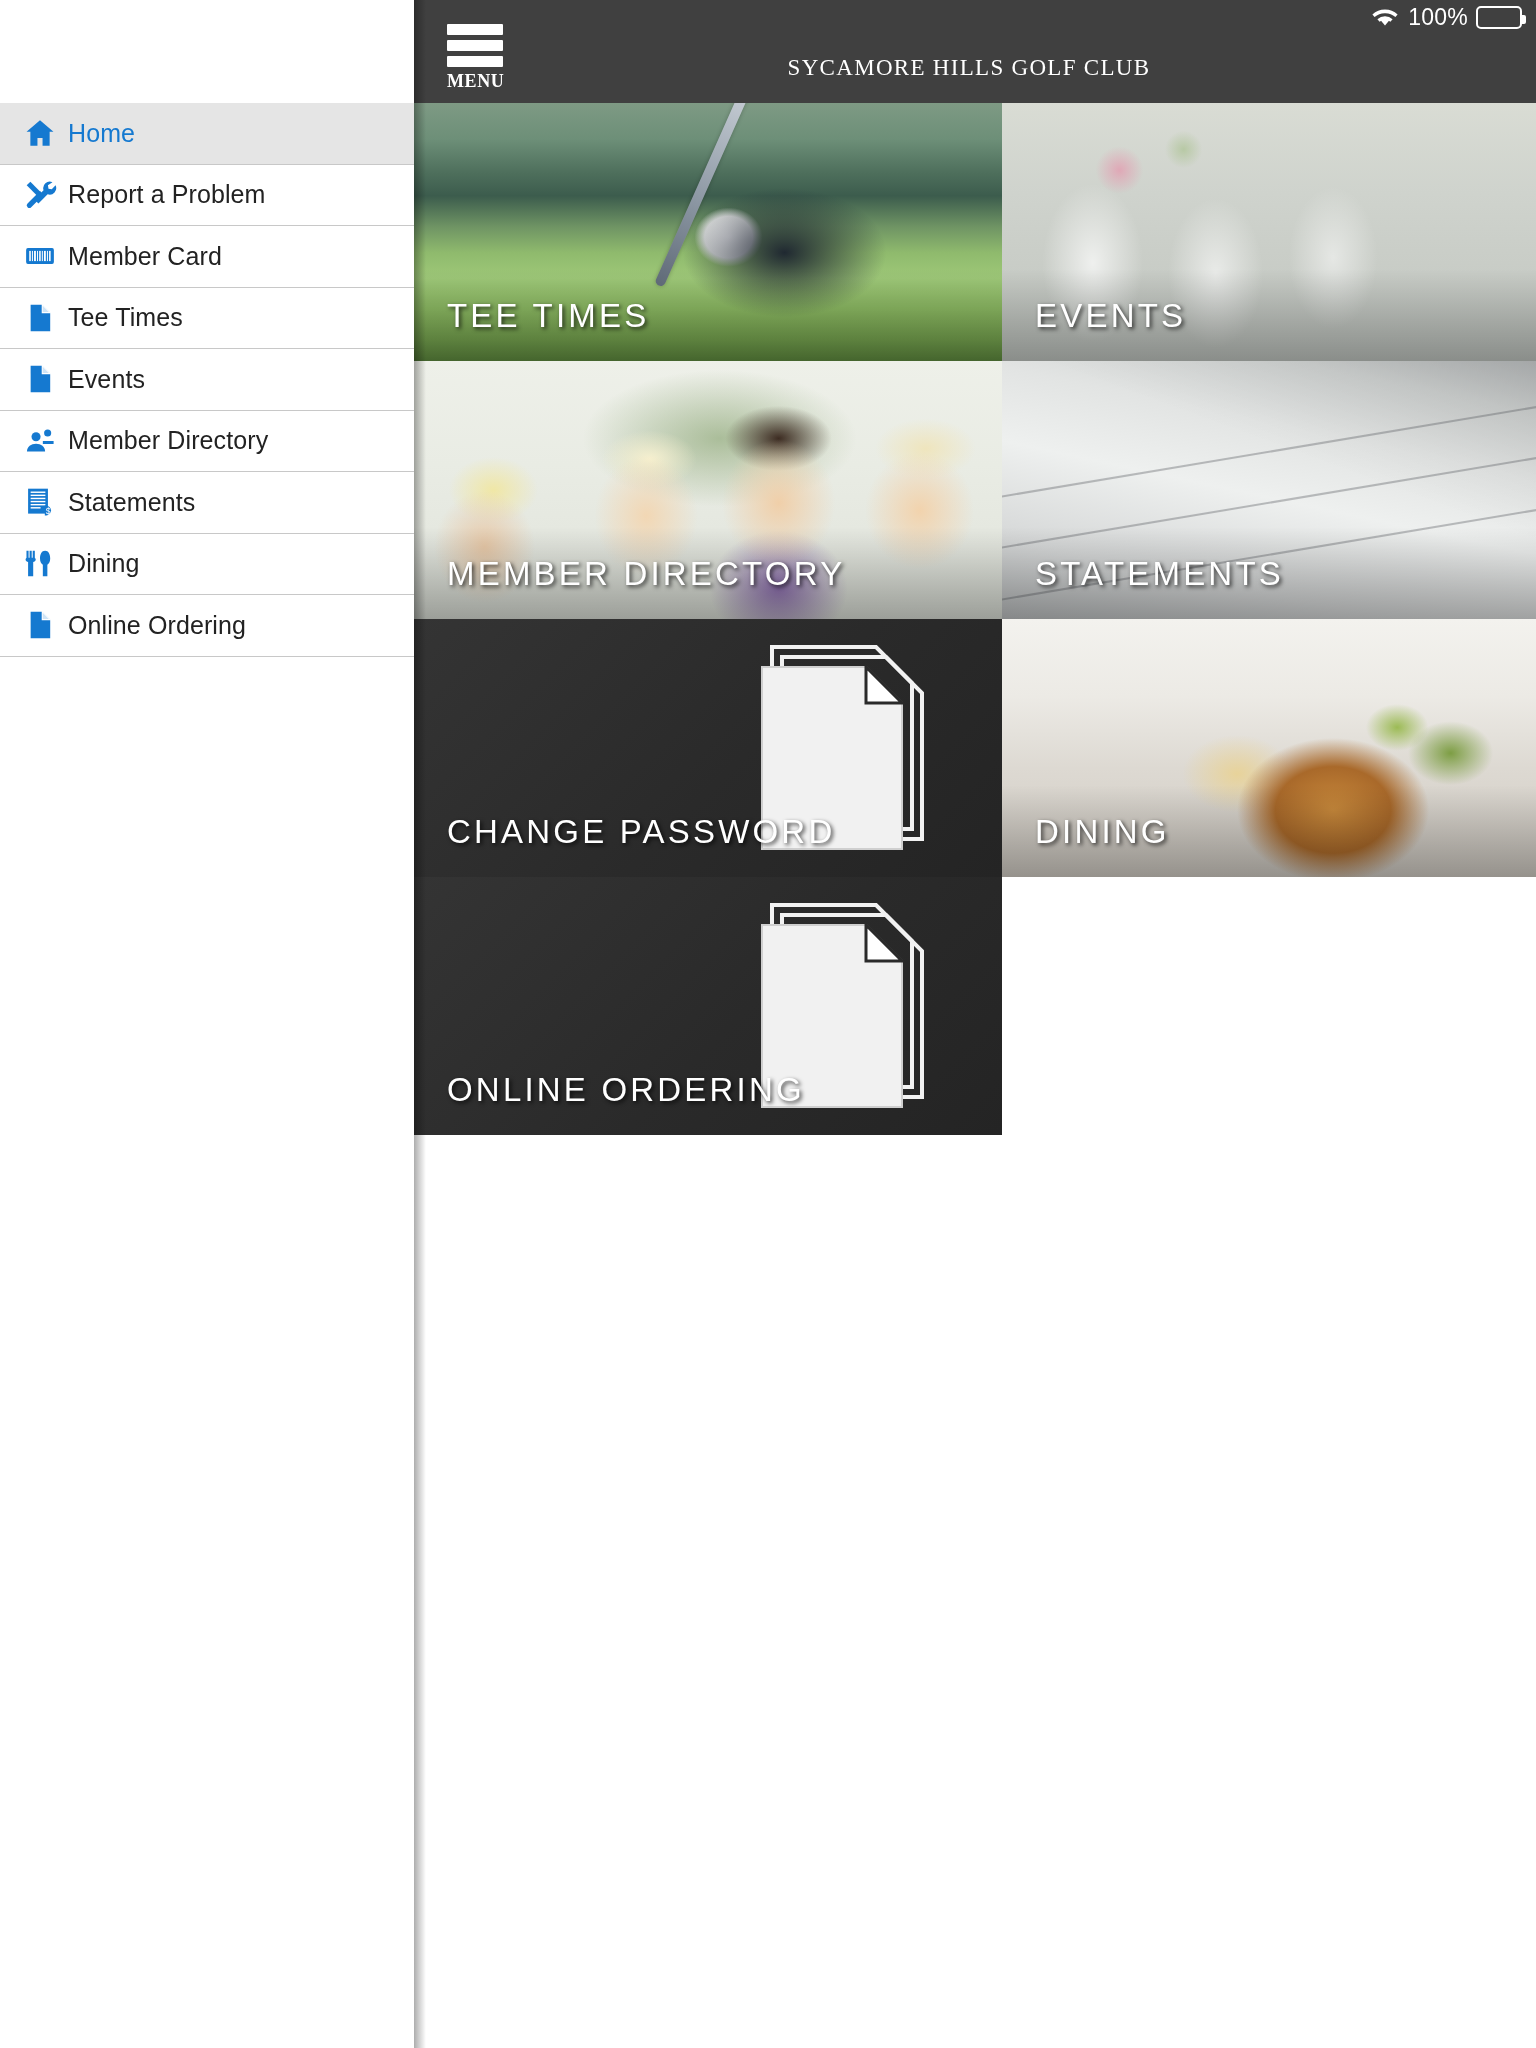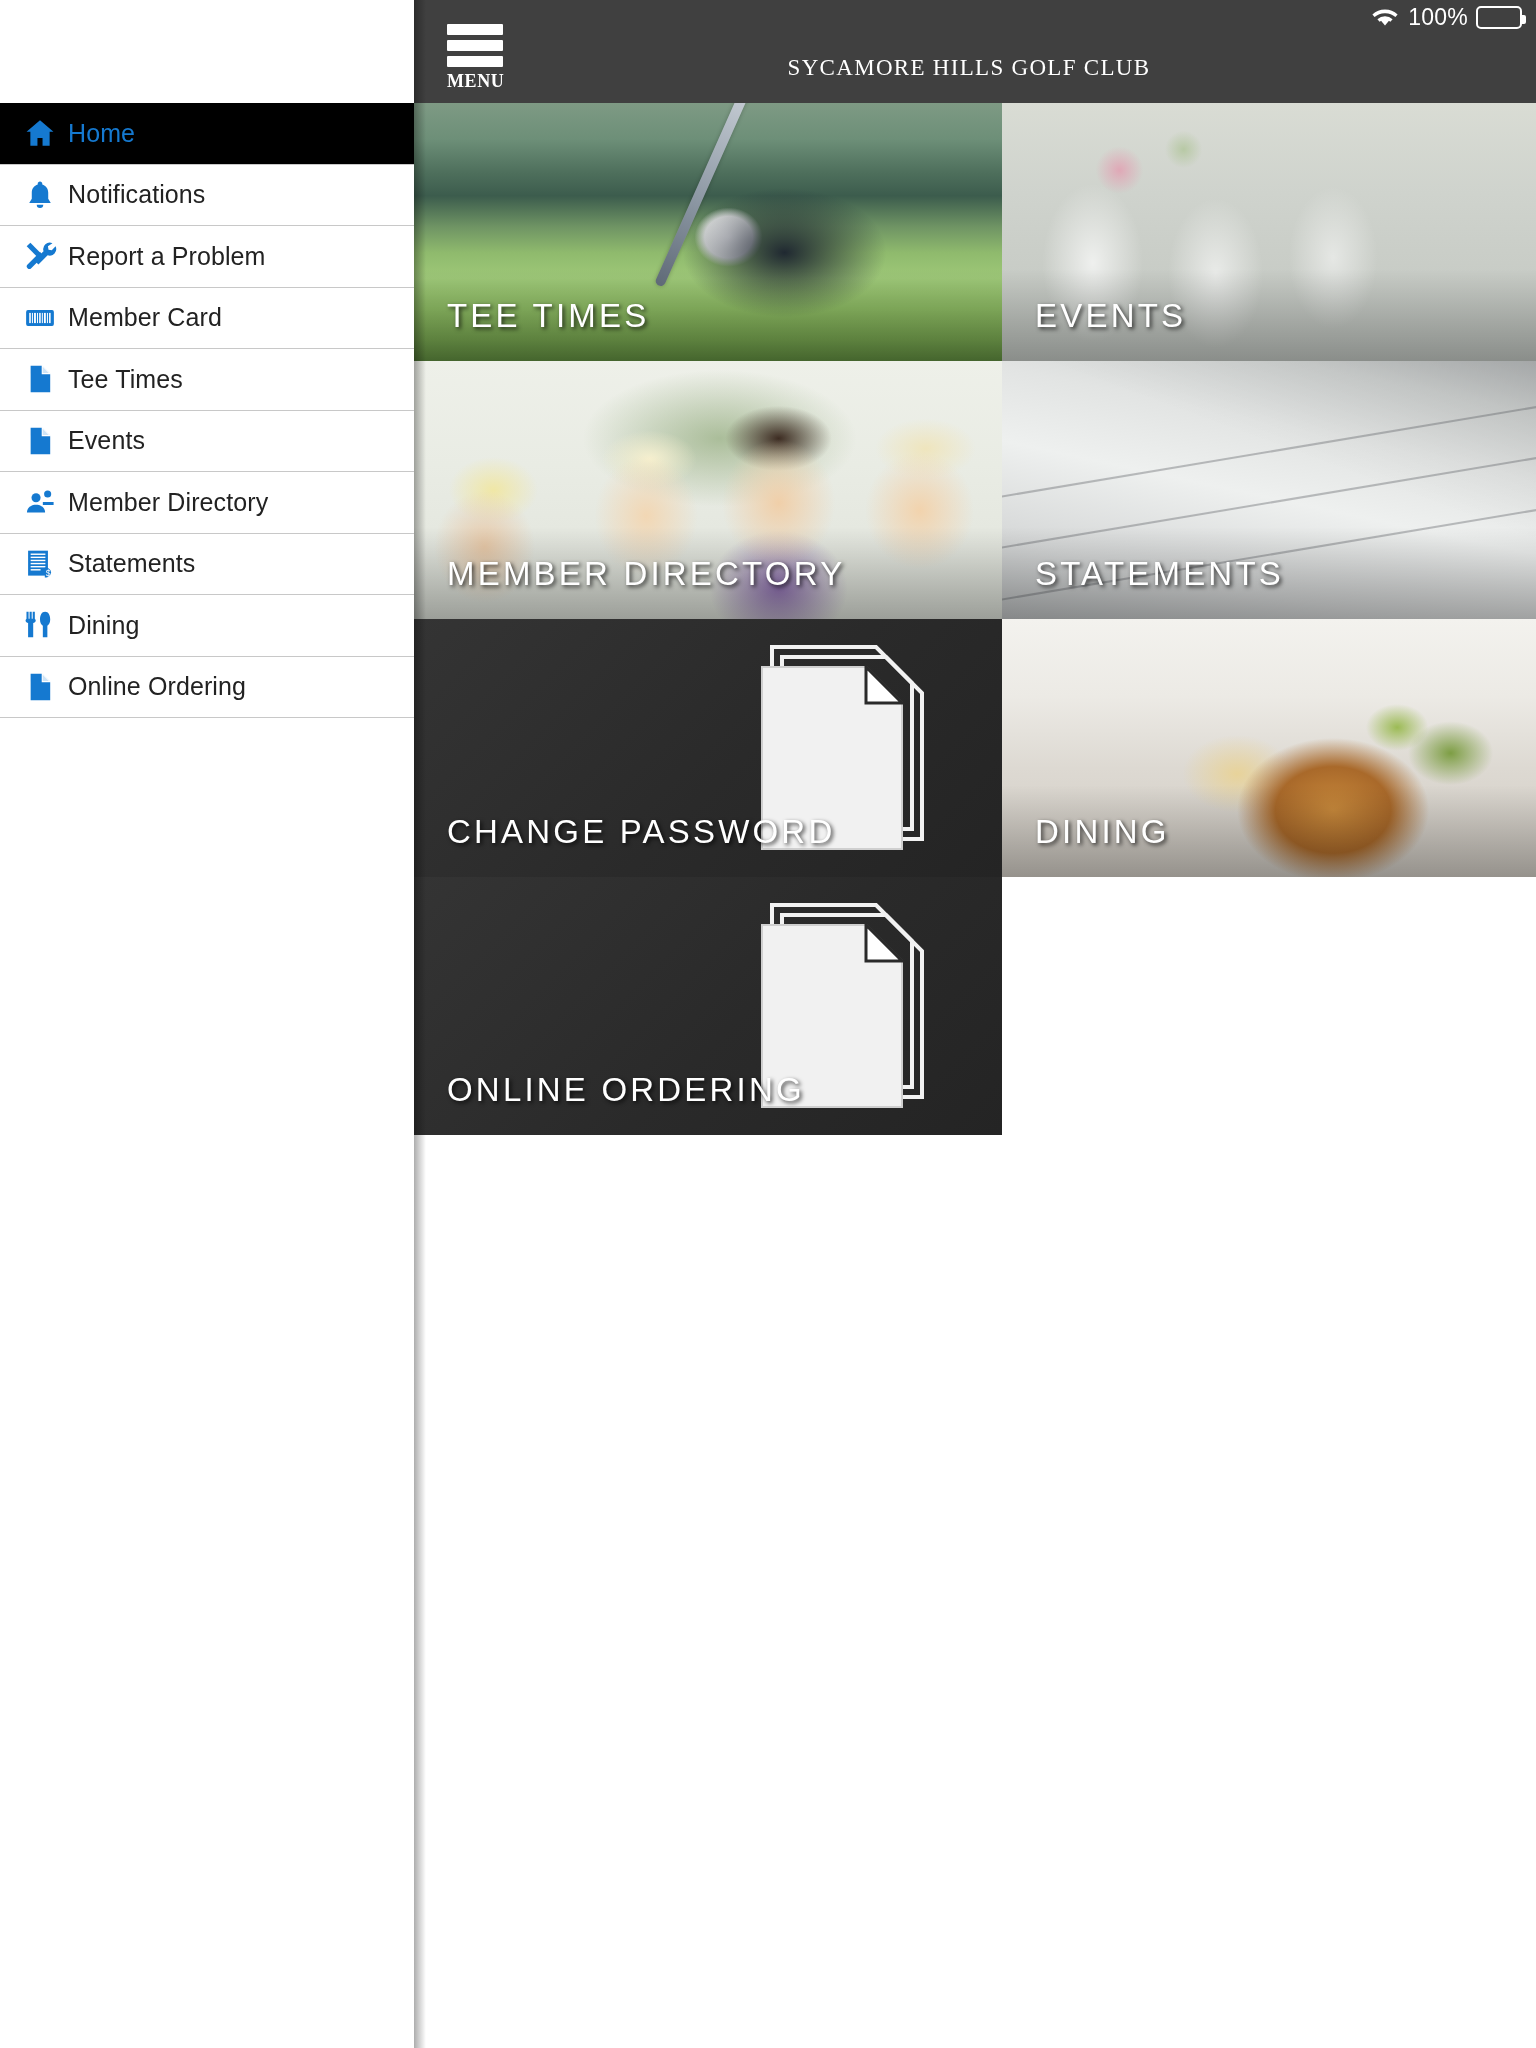--- a/index.html
+++ b/index.html
@@ -7,21 +7,21 @@
     font-family:"Liberation Sans", sans-serif; overflow:hidden; }
   #root { position:relative; width:1536px; height:2048px; background:#fff; }
 
   
   #sidebar { position:absolute; left:0; top:0; width:414px; height:2048px;
     background:#ffffff; z-index:5; }
   .nav-spacer { height:103px; background:#fff; }
   .nav-item { position:relative; display:flex; align-items:center;
     height:61.5px; padding-left:12px; background:#fff;
     border-bottom:1px solid #c8c8c8; }
-  .nav-item.active { background:#000000; }
+  .nav-item.active { background:#e5e5e5; }
   .nav-ico { width:56px; min-width:56px; display:flex; align-items:center;
     justify-content:center; }
   .nav-ico svg { display:block; }
   .nav-label { font-size:25px; color:#222; letter-spacing:.1px;
     font-weight:400; }
   .nav-item.active .nav-label { color:#1579d0; }
   #sidebar-shadow { position:absolute; left:414px; top:0; width:12px;
     height:2048px; z-index:6;
     background:linear-gradient(to right, rgba(0,0,0,.32), rgba(0,0,0,0)); }
 
@@ -136,29 +136,20 @@
           <span class="nav-ico">
             <svg width="34" height="34" viewBox="0 0 24 24">
               <path d="M12 3 L2.5 11.2 h2.7 V21 h5.0 v-5.4 h3.6 V21 h5.0 v-9.8 h2.7z" fill="#1579d0"></path>
             </svg>
           </span>
           <span class="nav-label">Home</span>
         </div>
         <div class="nav-item">
           <span class="nav-ico">
             <svg width="34" height="34" viewBox="0 0 24 24">
-              <path d="M12 2.4c-.9 0-1.6.7-1.6 1.6v.6C7.9 5.3 6.2 7.6 6.2 10.3v4.4L4.4 17.6h15.2l-1.8-2.9v-4.4c0-2.7-1.7-5-4.2-5.7v-.6c0-.9-.7-1.6-1.6-1.6z" fill="#1579d0"></path>
-               <path d="M9.7 18.8a2.3 2.3 0 0 0 4.6 0z" fill="#1579d0"></path>
-            </svg>
-          </span>
-          <span class="nav-label">Notifications</span>
-        </div>
-        <div class="nav-item">
-          <span class="nav-ico">
-            <svg width="34" height="34" viewBox="0 0 24 24">
               <path d="M3.2 18.0 L12.0 9.2 l2.6 2.6 L5.8 20.6 a1.8 1.8 0 0 1-2.6-2.6z" fill="#1579d0"></path>
                <path d="M2.6 5.2 L5.2 2.6 l7.2 7.2 -2.6 2.6z" fill="#1579d0"></path>
                <path d="M20.8 3.0 a4.6 4.6 0 0 0-6.3 5.6 L8.0 15.1 l2.9 2.9 6.5-6.5 a4.6 4.6 0 0 0 5.6-6.3 l-2.7 2.7 -2.3-.4 -.4-2.3z" fill="#1579d0"></path>
             </svg>
           </span>
           <span class="nav-label">Report a Problem</span>
         </div>
         <div class="nav-item">
           <span class="nav-ico">
             <svg width="34" height="34" viewBox="0 0 24 24">

